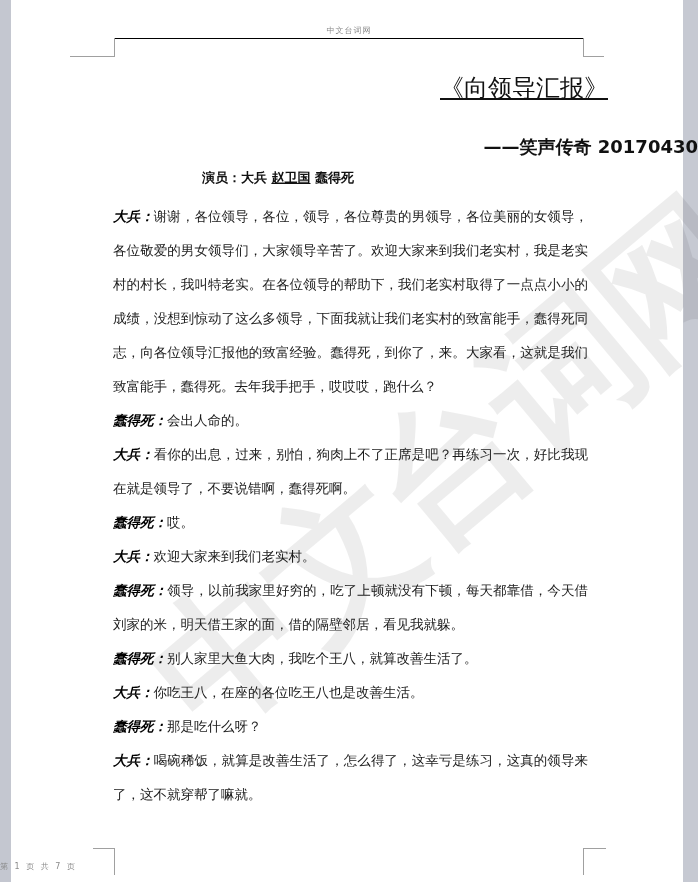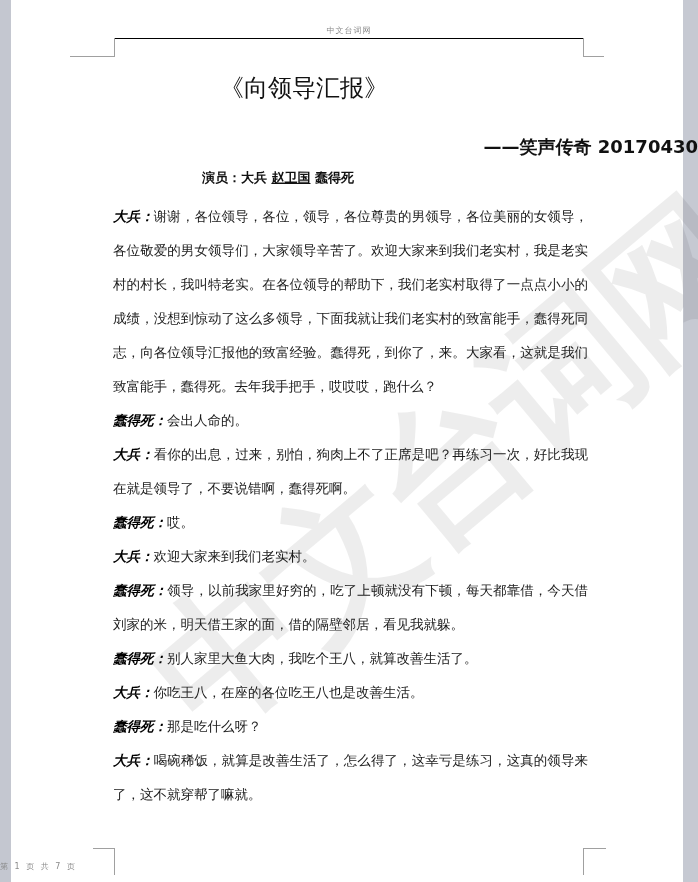--- a/index.html
+++ b/index.html
@@ -33,22 +33,22 @@
 
   .watermark {
     position: absolute; left: 110px; top: 420px; width: 560px;
     transform: rotate(-40deg); transform-origin: center;
     font-size: 150px; color: rgba(0,0,0,0.07); font-weight: bold;
     white-space: nowrap; letter-spacing: -6px; pointer-events: none;
   }
 
   .title {
     position: absolute; left: 0; width: 608px; top: 72px;
-    text-align: center; font-family: "DejaVu Serif", "Liberation Serif", serif;
-    font-size: 24px; color: #111;
+    text-align: right; font-family: "DejaVu Serif", "Liberation Serif", serif;
+    font-size: 24px; color: #111; text-decoration: underline;
   }
   .subtitle {
     position: absolute; left: 0; width: 698px; top: 135px;
     text-align: right; font-size: 18px; font-weight: bold; color: #111;
   }
   .cast {
     position: absolute; left: 0; width: 556px; top: 169px;
     text-align: center; font-size: 13px; font-weight: bold; color: #111;
   }
   .cast .underline { text-decoration: underline; }

